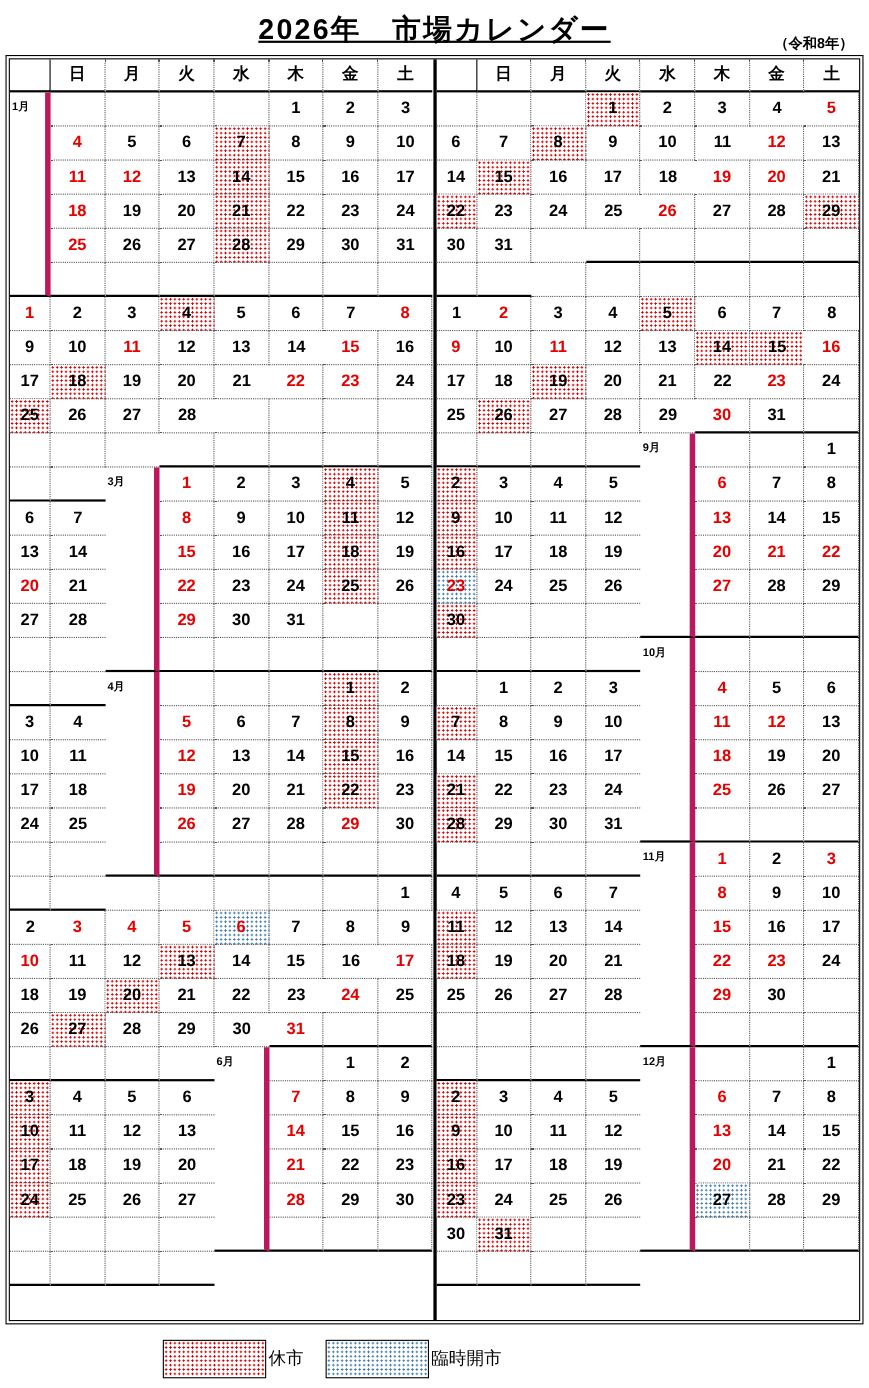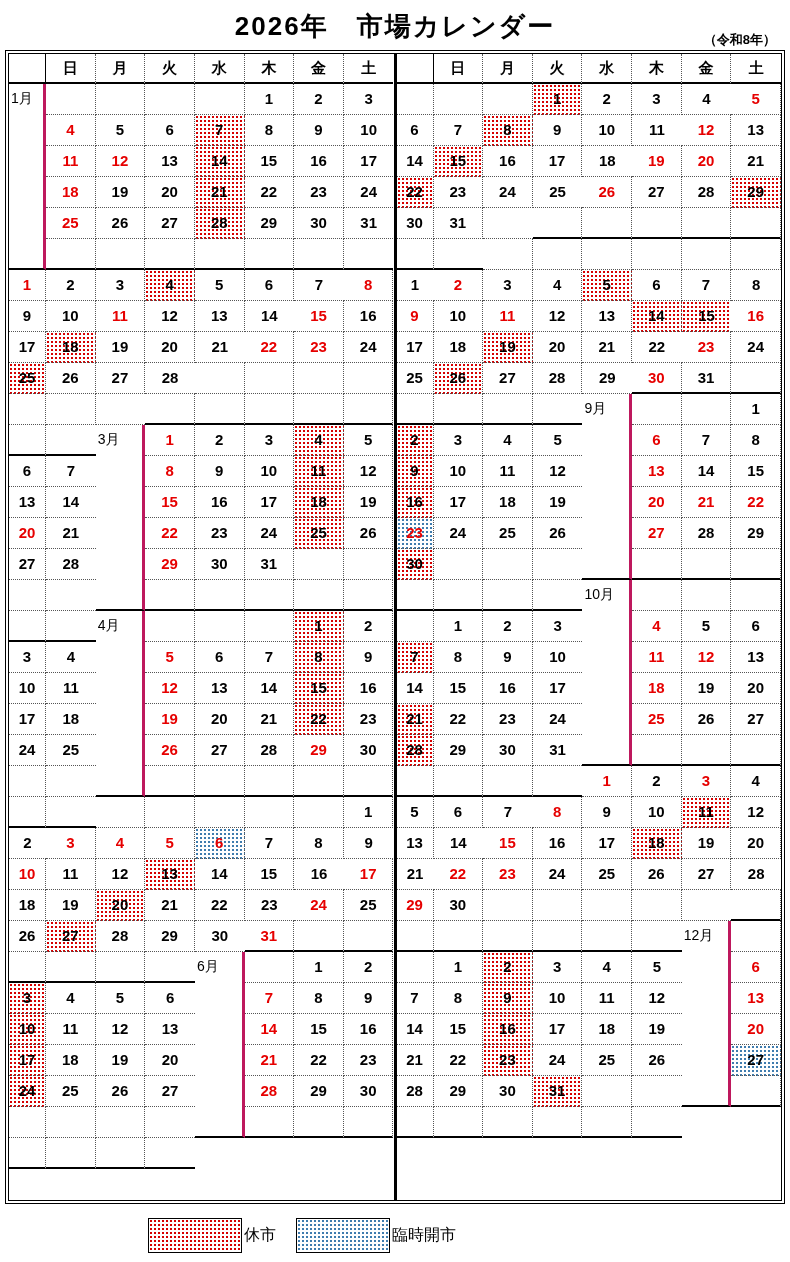--- a/index.html
+++ b/index.html
@@ -1,37 +1,37 @@
 <!DOCTYPE html>
 <html><head>
 <meta charset="utf-8">
 <style>
   html,body{margin:0;padding:0;}
   body{
     width:790px;height:1262px;background:#fff;position:relative;
     font-family:"Liberation Sans","DejaVu Sans",sans-serif;color:#000;
     -webkit-font-smoothing:none;
   }
-  .page-header{height:50px;position:relative;}
+  .page-header{height:50px;position:relative;text-decoration:underline;}
   .page-title{
     text-align:center;font-size:26px;font-weight:bold;letter-spacing:2px;
     padding-top:9px;white-space:pre;
   }
   .era-label{position:absolute;right:14px;bottom:1px;font-size:13px;font-weight:bold;}
 
   .cal-table{margin:0 5px;border:4px double #000;display:flex;background:#fff;}
   .half{flex:1;display:grid;grid-template-columns:37px repeat(7,1fr);
         grid-template-rows:30px repeat(36,31px);}
   .half.right{border-left:3px solid #000;}
 
   .corner{border-right:1px solid #000;border-bottom:2px solid #000;box-sizing:border-box;}
   .dh{border-right:1px dotted #555;border-bottom:2px solid #000;box-sizing:border-box;
       font-weight:bold;font-size:15px;text-align:center;line-height:28px;}
-  .ml{grid-row:span 6;border-right:3px solid #be185d;border-bottom:2px solid #000;
-      box-sizing:border-box;font-size:14px;padding:6px 0 0 2px;}
+  .ml{grid-row:span 6;border-right:5px solid #be185d;border-bottom:2px solid #000;
+      box-sizing:border-box;font-size:10px;padding:6px 0 0 2px;font-weight:bold;}
   .c{border-right:1px dotted #555;border-bottom:1px dotted #555;box-sizing:border-box;
      font-size:15px;font-weight:bold;text-align:center;line-height:30px;}
   .lastc{border-right:none !important;}
   .mend{border-bottom:2px solid #000 !important;}
   .red{color:#e60000;}
   .hl-p{background-color:#fff;
         background-image:radial-gradient(circle,#d60000 32%,rgba(255,255,255,0) 36%);
         background-size:4px 4px;}
   .hl-b{background-color:#fff;
         background-image:radial-gradient(circle,#3f7cae 32%,rgba(255,255,255,0) 36%);
@@ -489,20 +489,21 @@
       <div class="c">29</div>
       <div class="c">30</div>
       <div class="c lastc">31</div>
       <div class="c mend"></div>
       <div class="c mend"></div>
       <div class="c mend"></div>
       <div class="c mend"></div>
       <div class="c mend"></div>
       <div class="c mend"></div>
       <div class="c lastc mend"></div>
+      <div class="ml">11月</div>
       <div class="c red">1</div>
       <div class="c">2</div>
       <div class="c red">3</div>
       <div class="c">4</div>
       <div class="c">5</div>
       <div class="c">6</div>
       <div class="c lastc">7</div>
       <div class="c red">8</div>
       <div class="c">9</div>
       <div class="c">10</div>

